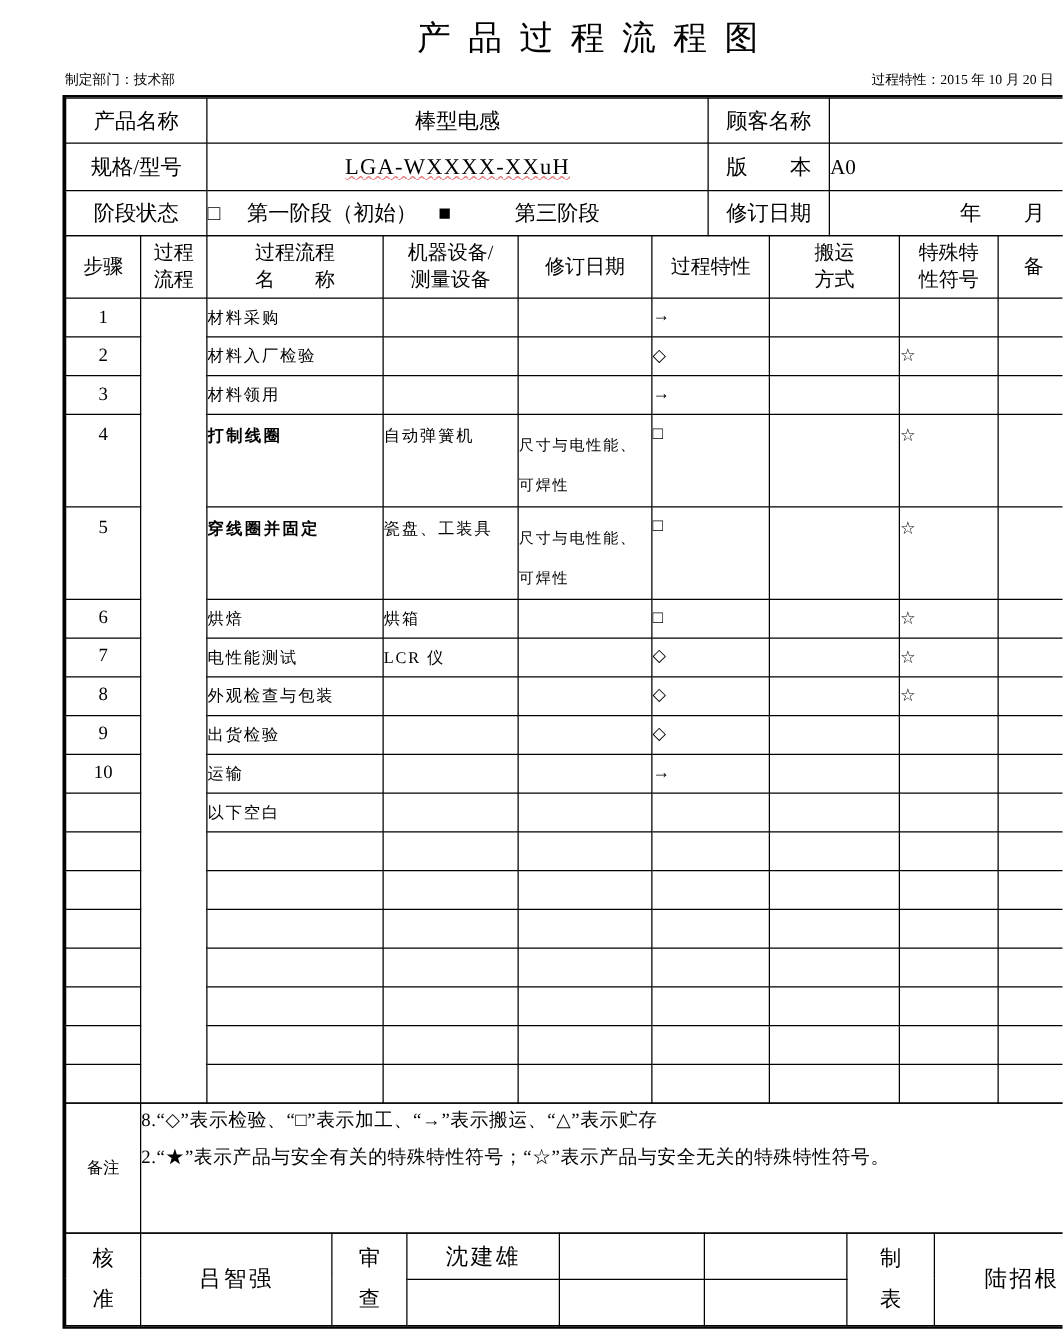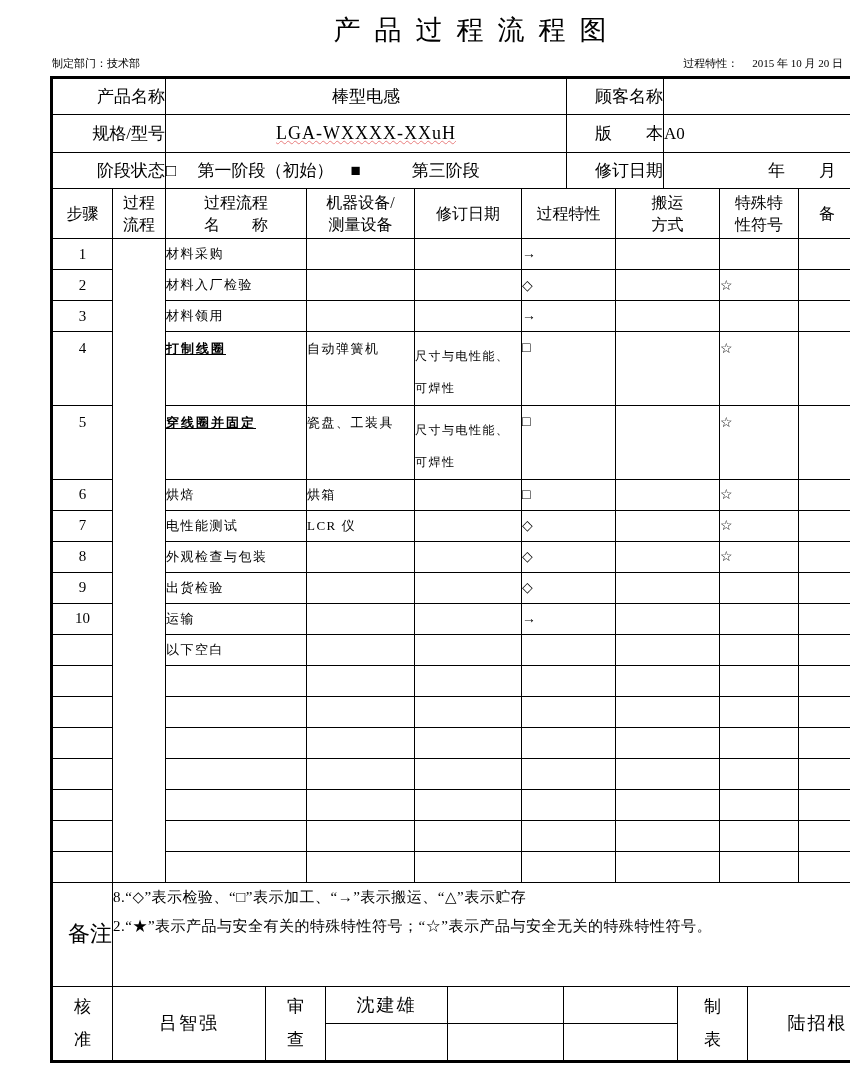--- a/index.html
+++ b/index.html
@@ -11,53 +11,53 @@
   }
   .title{
     text-align:center;font-size:27px;letter-spacing:14px;
     padding:12px 0 6px 14px;white-space:nowrap;
   }
   .meta{
     display:flex;justify-content:space-between;align-items:flex-end;
     font-size:11px;margin:2px 6px 5px 7px;gap:24px;
   }
   .meta-right{margin-right:46px;}
-  .meta-right .date-val{margin-left:14px;}
+  .meta-right .date-val{}
   .sheet{margin-left:5px;width:836px;border:2px solid #000;}
   table.t{border-collapse:collapse;table-layout:fixed;width:100%;}
   table.t + table.t{margin-top:-1px;}
   .t td,.t th{border:1px solid #000;padding:0;overflow:hidden;font-weight:normal;}
   
   .r36{height:36px;} .r38{height:38px;}
-  .lab{font-size:17px;text-align:right;}
+  .lab{font-size:17px;text-align:center;}
   .val{font-size:17px;}
   .center{text-align:center;}
   .padl{padding-left:9px;}
   .rightv{text-align:right;padding-right:14px;}
   .spec{
     font-size:18px;letter-spacing:1px;
     text-decoration-line:underline;text-decoration-style:wavy;
     text-decoration-color:#e87e7e;text-decoration-thickness:1px;
   }
   
   .proc thead tr{height:50px;}
   .proc th{font-size:16px;text-align:center;white-space:pre-line;line-height:1.35;}
   .proc tbody tr{height:31px;}
   .proc tbody tr.tall{height:63px;}
   .proc tbody tr.tall td{vertical-align:top;padding-top:8px;}
   .c-step{text-align:center;font-size:15px;}
   .c-name{padding-left:8px;font-size:13px;letter-spacing:1.5px;}
-  .c-name.bold{font-weight:bold;letter-spacing:2px;text-decoration:underline;}
+  .c-name.bold{font-weight:bold;letter-spacing:2px;}
   .c-equip{padding-left:8px;font-size:13px;letter-spacing:1.5px;}
   .c-prod{padding-left:7px;font-size:12px;letter-spacing:1.5px;white-space:pre-line;line-height:2.7;}
   .c-sym{padding-left:10px;font-size:14px;}
   .c-note{padding-left:6px;font-size:13px;}
   
   .r-remarks{height:104px;}
-  .rem-lab{font-size:22px;}
+  .rem-lab{font-size:13px;}
   .rem-body{vertical-align:top;font-size:15px;padding:7px 10px 0 12px;line-height:1.95;letter-spacing:0.5px;}
   
   .appr tr{height:37px;}
   .vlab{font-size:17px;text-align:center;white-space:pre-line;line-height:1.95;}
   .name{font-size:18px;text-align:center;letter-spacing:2px;}
 </style>
 </head>
 <body>
 
 <div class="page">

